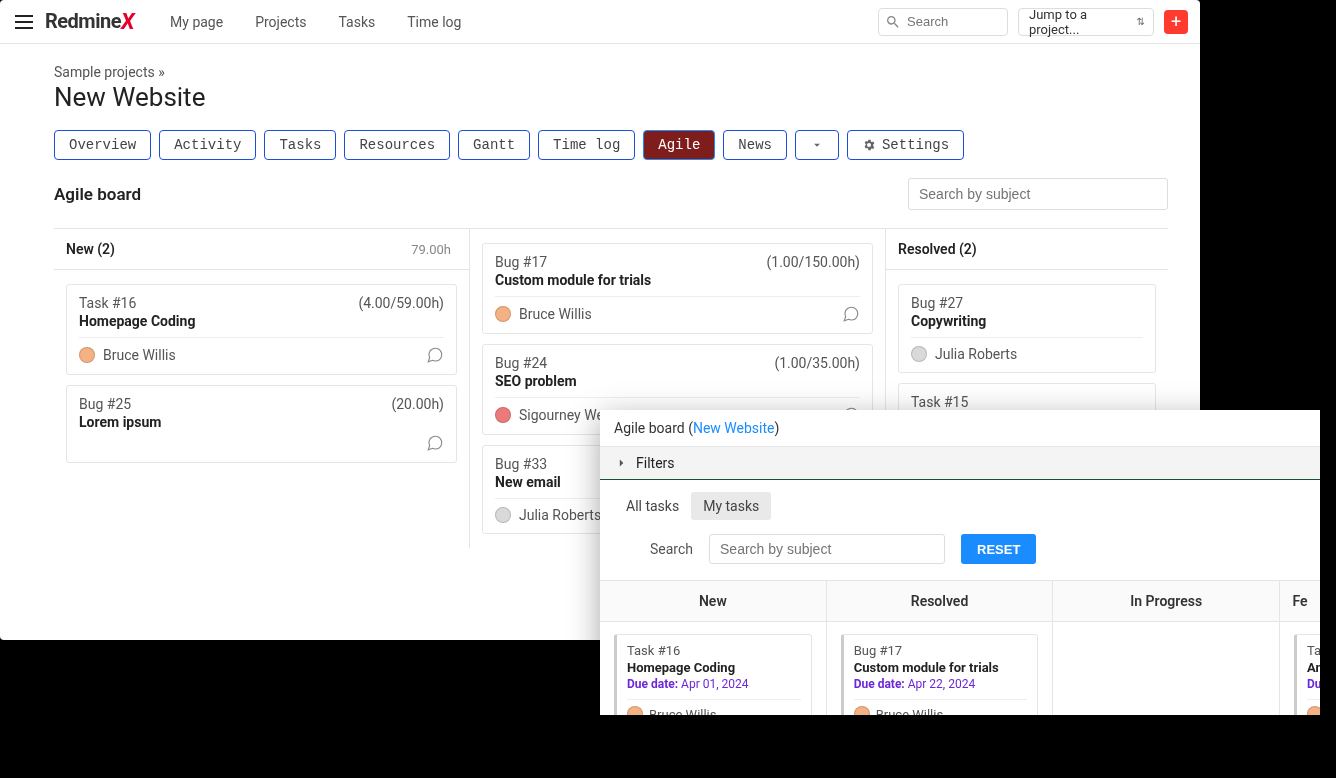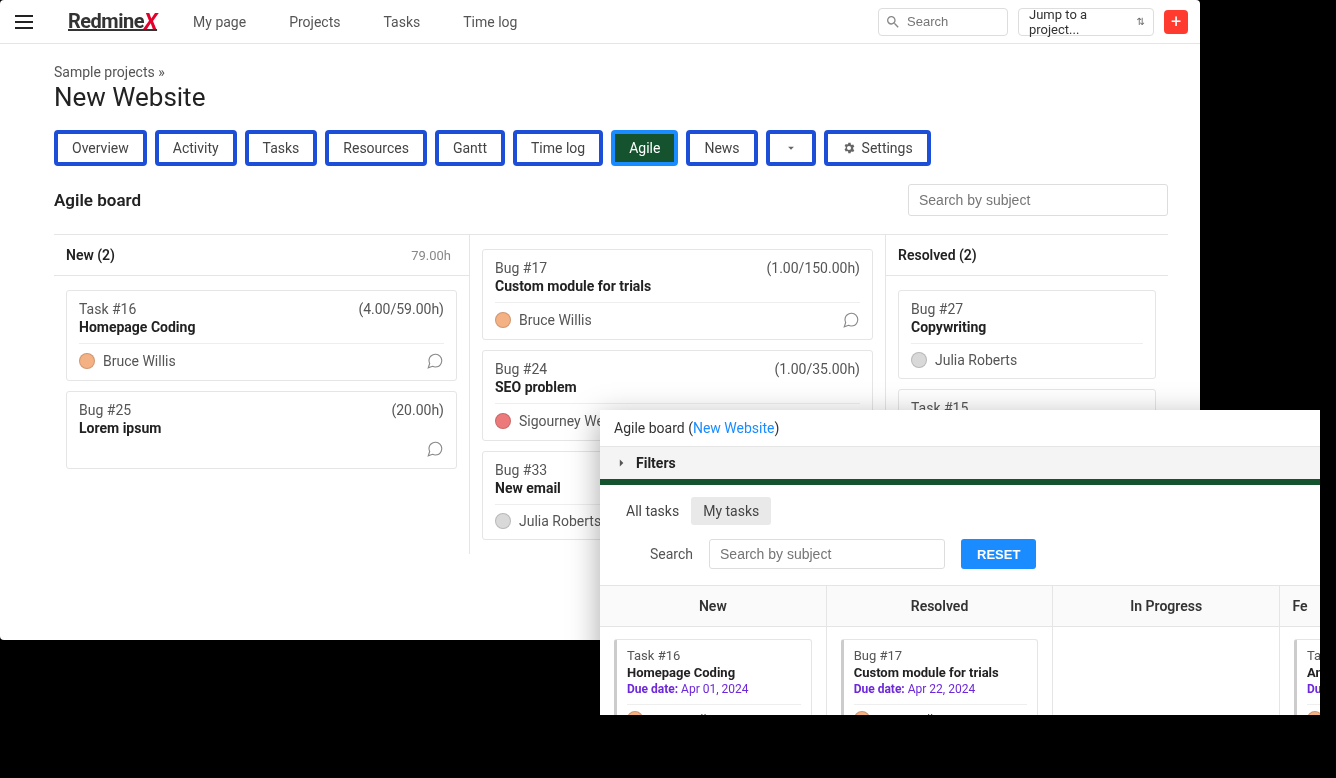--- a/index.html
+++ b/index.html
@@ -25,23 +25,23 @@
 .topbar {
   height: 44px;
   border-bottom: 1px solid #e5e5e5;
   display: flex;
   align-items: center;
   padding: 0 12px;
   gap: 8px;
 }
 .hamburger { width: 24px; height: 24px; cursor: pointer; display:flex; flex-direction:column; justify-content:center; gap:4px; }
 .hamburger span { display:block; height:2px; background:#222; width:18px; margin:0 auto;}
-.logo { font-weight: 700; font-size: 20px; letter-spacing: -0.5px; margin-left: 24px; margin-right: 8px; text-decoration: underline;}
+.logo { font-weight: 700; font-size: 20px; letter-spacing: -0.5px; margin-left: 1px; margin-right: 8px;}
 .logo .x { color: #e4002b; font-style: italic; font-size: 22px; vertical-align: -1px;}
-.topnav { display:flex; gap: 19px; margin-left: 8px;}
+.topnav { display:flex; gap: 8px; margin-left: 8px;}
 .topnav a { color: #555; text-decoration:none; padding: 6px 12px; font-size: 14px;}
 .top-right { margin-left:auto; display:flex; align-items:center; gap:10px; }
 .search-box { position:relative; }
 .search-box input {
   width: 130px; height: 28px; border:1px solid #ddd; border-radius:4px;
   padding: 0 8px 0 28px; font-size: 13px; color:#666;
 }
 .search-box svg { position:absolute; left:7px; top:6px; width:16px; height:16px; fill:#888;}
 .project-jump {
   height: 28px; border:1px solid #ddd; border-radius:4px;
@@ -52,25 +52,25 @@
 .add-btn {
   width: 24px; height: 24px; background:#ff3b30; border-radius:4px;
   color:#fff; font-size:18px; display:flex; align-items:center; justify-content:center;
   cursor:pointer;
 }
 .page-body { padding: 20px 32px 0 54px; }
 .breadcrumb { color:#555; font-size:14px; margin-bottom: 2px;}
 .page-title { font-size: 26px; font-weight: 400; color:#222; margin-bottom: 18px;}
 .tabs { display:flex; gap:8px; margin-bottom: 18px; }
 .tab {
-  border:4px solid #1d4ed8; border-radius:4px; padding: 6px 14px;
+  border:1px solid #1d4ed8; border-radius:4px; padding: 6px 14px;
   font-size: 14px; color:#444; background:#fff; cursor:pointer;
-  display:flex; align-items:center; gap:6px;
-}
-.tab.active { background:#14532d; border-color:#1a8cff; color:#fff;}
+  display:flex; align-items:center; gap:6px;font-family:Liberation Mono, monospace;
+}
+.tab.active { background:#7f1d1d; border-color:#1a8cff; color:#fff;}
 .tab svg { width:14px; height:14px; fill:#666;}
 .board-header { display:flex; align-items:center; gap: 16px; margin-bottom: 18px; justify-content: space-between;}
 .board-title { font-size: 17px; font-weight: 600; color:#222;}
 .board-search {
   height: 32px; border:1px solid #ddd; border-radius:3px;
   padding: 0 10px; font-size: 14px; width: 260px;
 }
 .board {
   display:flex;
   border-top:1px solid #e5e5e5;
@@ -114,23 +114,23 @@
   position:absolute;
   left: 600px; top: 410px;
   width: 720px; height: 305px;
   background:#fff;
   box-shadow: 0 8px 30px rgba(0,0,0,.35);
   overflow:hidden;
 }
 .popup-header { padding: 10px 14px; font-size:14px;}
 .popup-header a { color:#1a8cff; text-decoration:none;}
 .filters-bar {
-  background:#f4f4f4; border-top:1px solid #e5e5e5; border-bottom:6px solid #14532d;
+  background:#f4f4f4; border-top:1px solid #e5e5e5; border-bottom:1px solid #14532d;
   padding: 8px 14px; display:flex; align-items:center; gap:8px;
-  font-size: 14px; font-weight:700; color:#222;
+  font-size: 14px; font-weight:400; color:#222;
 }
 .filters-bar svg { width:14px; height:14px; fill:#555;}
 .popup-inner { padding: 12px 14px 0 14px;}
 .filter-tabs { display:flex; gap:0; margin-bottom: 14px;}
 .filter-tab { padding:6px 12px; font-size:14px; color:#444; border-radius:3px; cursor:pointer;}
 .filter-tab.active { background:#e9e9e9;}
 .search-row { display:flex; align-items:center; gap:16px; margin-bottom: 16px; padding-left: 36px;}
 .search-row label { font-size:14px; color:#555; }
 .search-row input {
   height:30px; border:1px solid #ddd; border-radius:3px; padding:0 10px;

